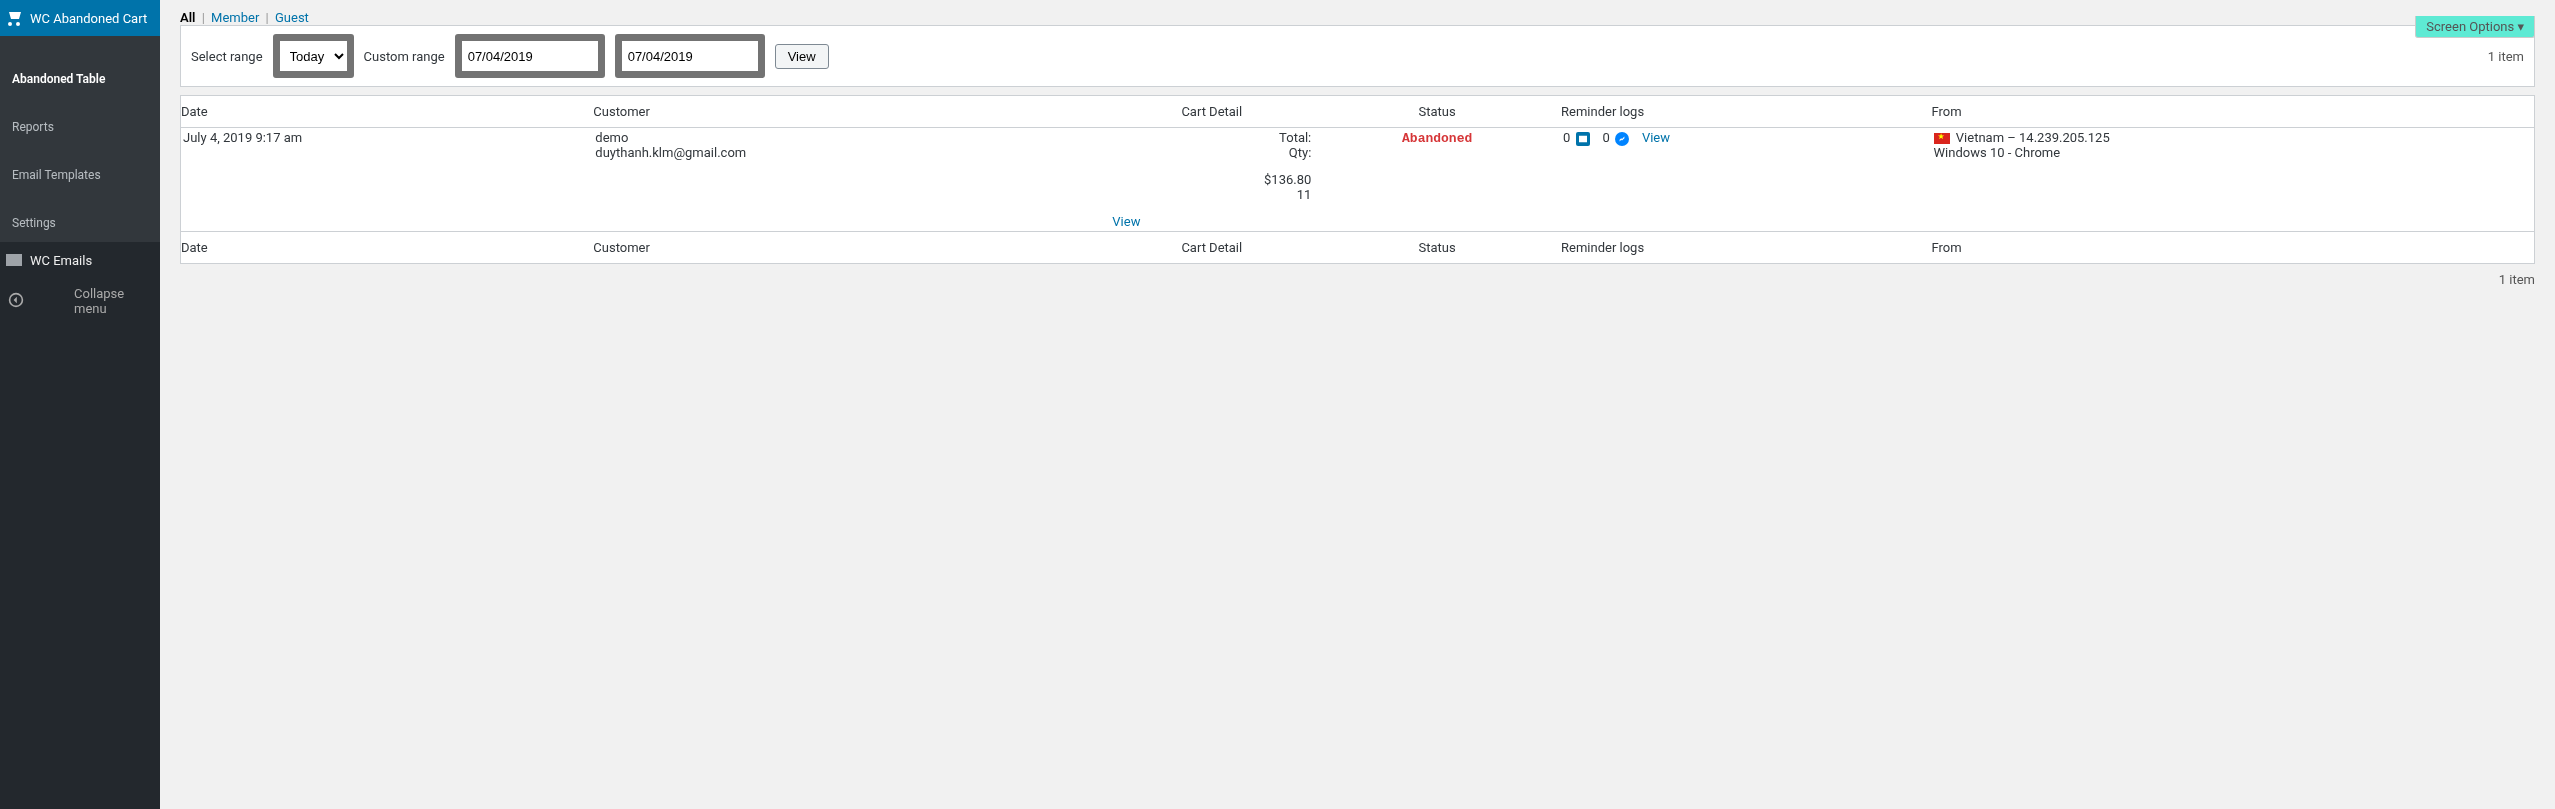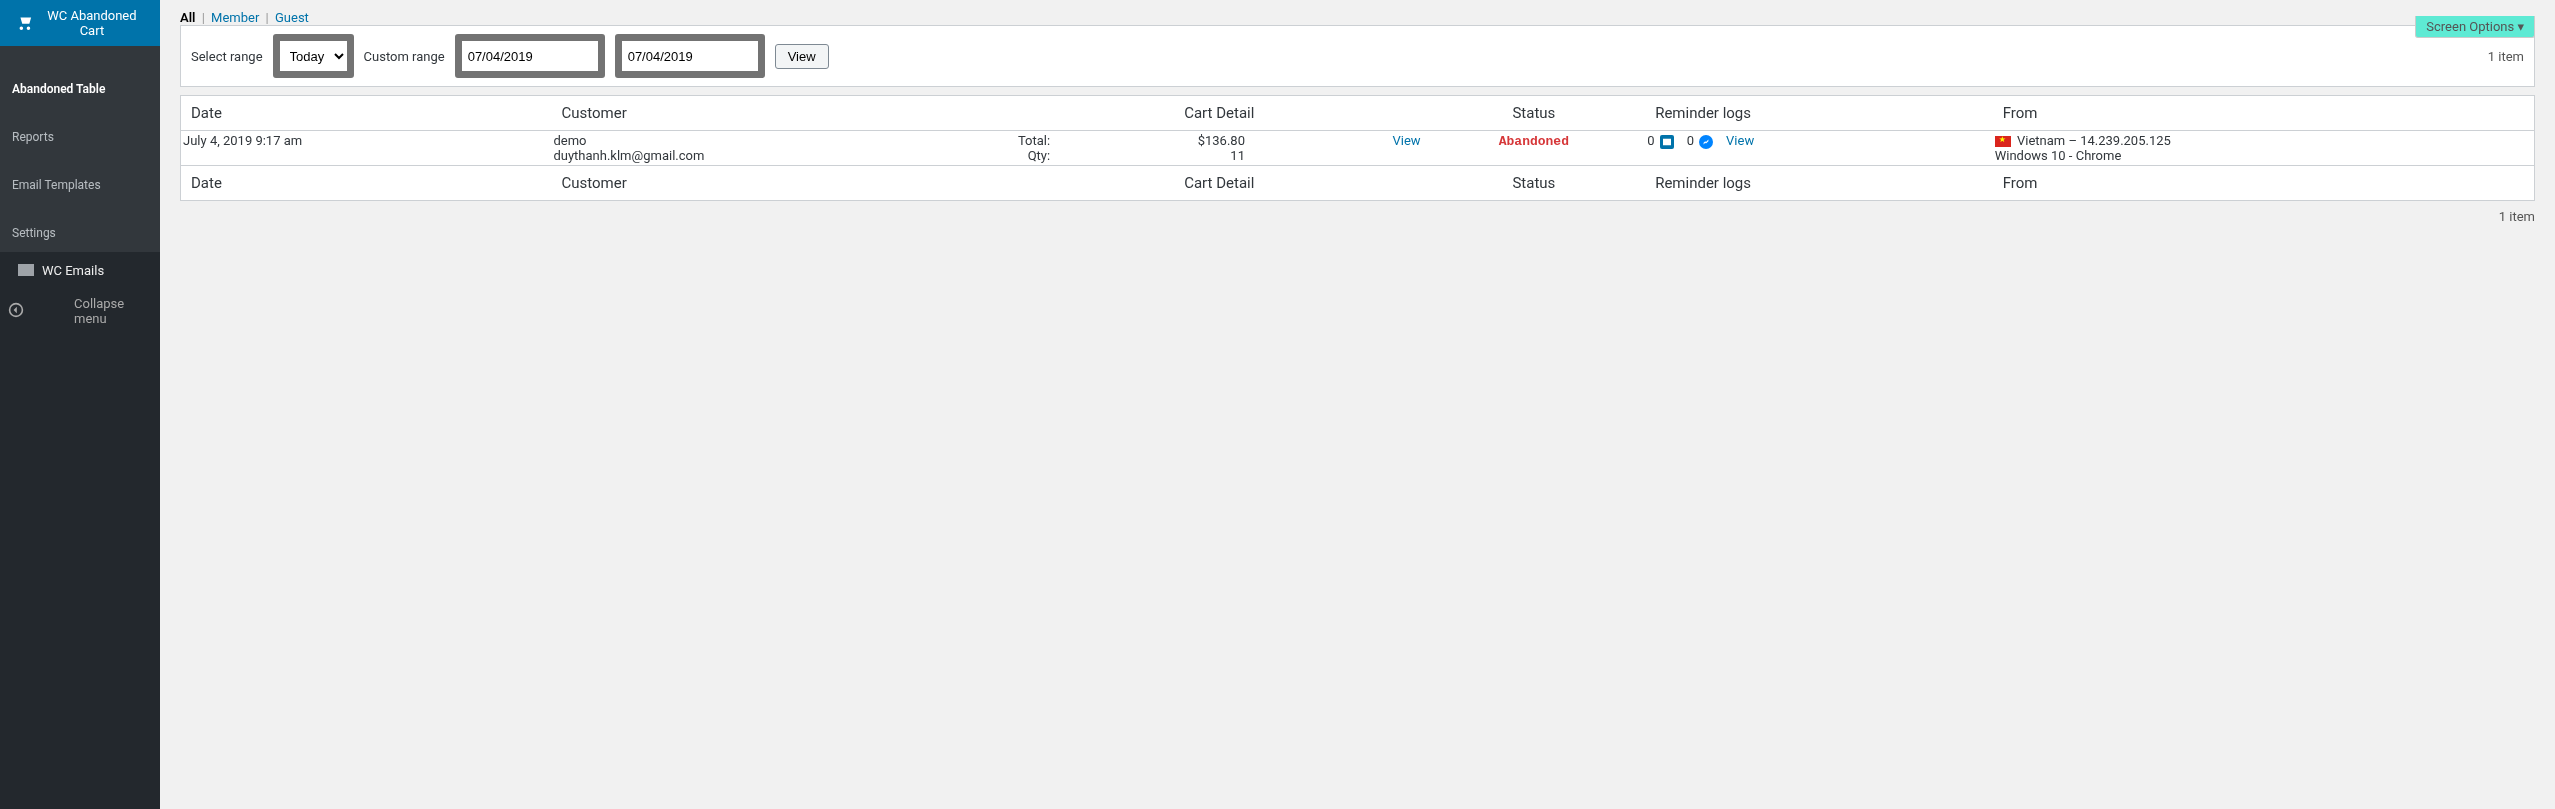--- a/index.html
+++ b/index.html
@@ -13,21 +13,21 @@
   .sidebar {
     width: 160px;
     background: #23282d;
     min-height: 100vh;
     color: #eee;
     font-size: 13px;
   }
   .sidebar-item {
     display: flex;
     align-items: center;
-    padding: 8px 16px;
+    padding: 8px 4px;
     color: #eee;
     cursor: pointer;
     text-align: center;
   }
   .sidebar-item .icon {
     width: 20px;
     height: 20px;
     margin-right: 6px;
     display: inline-flex;
     align-items: center;
@@ -127,23 +127,23 @@
   .item-count { margin-left: auto; color: #555; font-size: 13px; }
 
   table.wp-list {
     width: 100%;
     border-collapse: collapse;
     background: #fff;
     border: 1px solid #ccd0d4;
   }
   table.wp-list th {
     text-align: left;
-    padding: 8px 10px;
+    padding: 8px 0;
     font-weight: 400;
-    font-size: 15px;
+    font-size: 13px;
     border-bottom: 1px solid #ccd0d4;
     color: #32373c;
   }
   table.wp-list tfoot th { border-top: 1px solid #ccd0d4; border-bottom: none; }
   table.wp-list td {
     padding: 2px;
     vertical-align: top;
     font-size: 13px;
     margin-top: 17px;
   }
@@ -172,21 +172,21 @@
     height: 14px;
     border-radius: 2px;
     margin-left: 2px;
     vertical-align: middle;
     align-items: center;
     justify-content: center;
   }
   .badge-mail { background: #0073aa; }
   .badge-chat { background: #0084ff; border-radius: 50%; }
   .badge-icon svg { width: 8px; height: 8px; fill: #fff; }
-  .cart-detail-cell { display: flex; justify-content: space-between; gap: 12px; }
+  .cart-detail-cell { display: flex; justify-content: space-between; gap: 12px; flex-direction: column; }
   .cart-detail-cell .kv { text-align: right; }
   .footer-count { text-align: right; margin-top: 8px; color: #555; font-size: 13px; }
 </style>
 </head>
 <body>
 
 <div class="sidebar">
   <div class="sidebar-item active">
     <span class="icon">
       <svg viewBox="0 0 20 20" fill="#fff">

